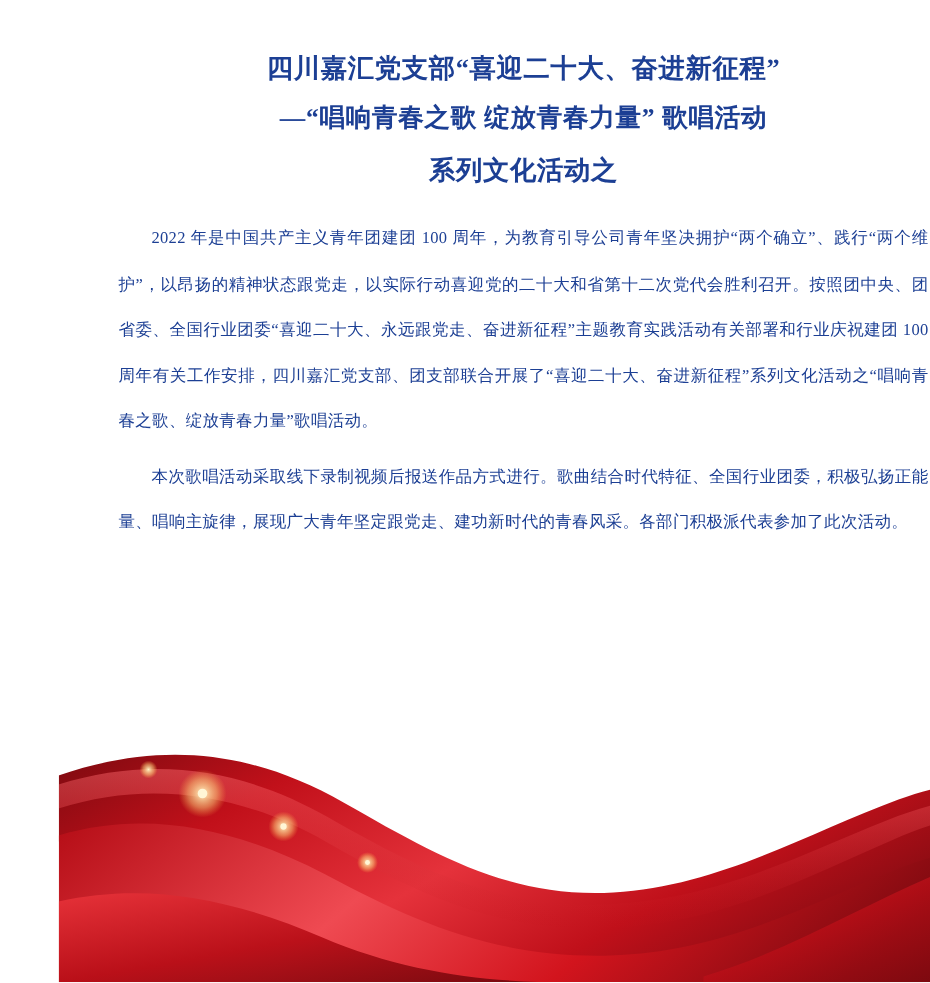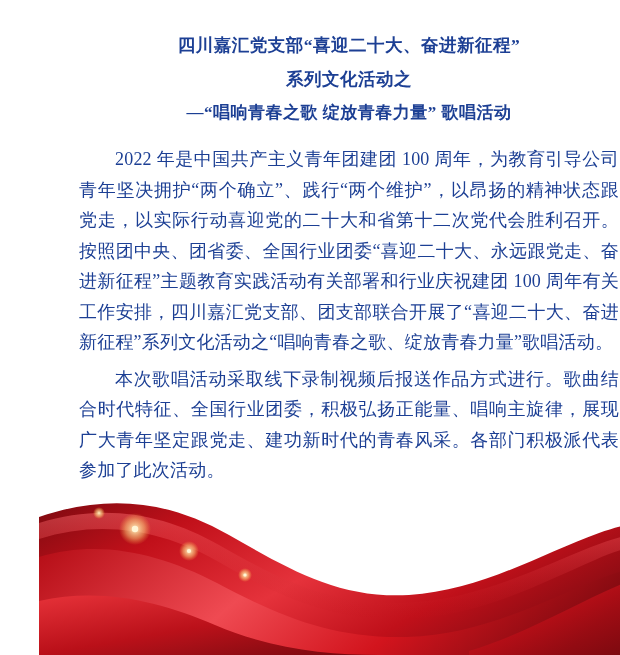--- a/index.html
+++ b/index.html
@@ -41,21 +41,21 @@
   }
   .title-line.l3 {
     font-size: 17px;
   }
 
   .body-block {
     padding: 14px 40px 0 40px;
   }
   .para {
     color: #1c3f94;
-    font-size: 18px;
+    font-size: 11px;
     line-height: 30.5px;
     text-align: justify;
     text-justify: inter-ideograph;
     text-indent: 2em;
     margin: 0 0 6px 0;
     letter-spacing: 0.2px;
   }
 
   
   .ribbon-art {
@@ -70,22 +70,22 @@
     display: block;
   }
 </style>
 </head>
 <body>
 
 <div class="page">
 
   <div class="title-block">
     <div class="title-line l1">四川嘉汇党支部“喜迎二十大、奋进新征程”</div>
+    <div class="title-line l3">—“唱响青春之歌 绽放青春力量” 歌唱活动</div>
     <div class="title-line l2">系列文化活动之</div>
-    <div class="title-line l3">—“唱响青春之歌 绽放青春力量” 歌唱活动</div>
   </div>
 
   <div class="body-block">
     <p class="para">2022 年是中国共产主义青年团建团 100 周年，为教育引导公司青年坚决拥护“两个确立”、践行“两个维护”，以昂扬的精神状态跟党走，以实际行动喜迎党的二十大和省第十二次党代会胜利召开。按照团中央、团省委、全国行业团委“喜迎二十大、永远跟党走、奋进新征程”主题教育实践活动有关部署和行业庆祝建团 100 周年有关工作安排，四川嘉汇党支部、团支部联合开展了“喜迎二十大、奋进新征程”系列文化活动之“唱响青春之歌、绽放青春力量”歌唱活动。</p>
     <p class="para">本次歌唱活动采取线下录制视频后报送作品方式进行。歌曲结合时代特征、全国行业团委，积极弘扬正能量、唱响主旋律，展现广大青年坚定跟党走、建功新时代的青春风采。各部门积极派代表参加了此次活动。</p>
   </div>
 
   <div class="ribbon-art">
     <svg width="620" height="172" viewBox="0 0 620 172" xmlns="http://www.w3.org/2000/svg" aria-hidden="true">
       <defs>

